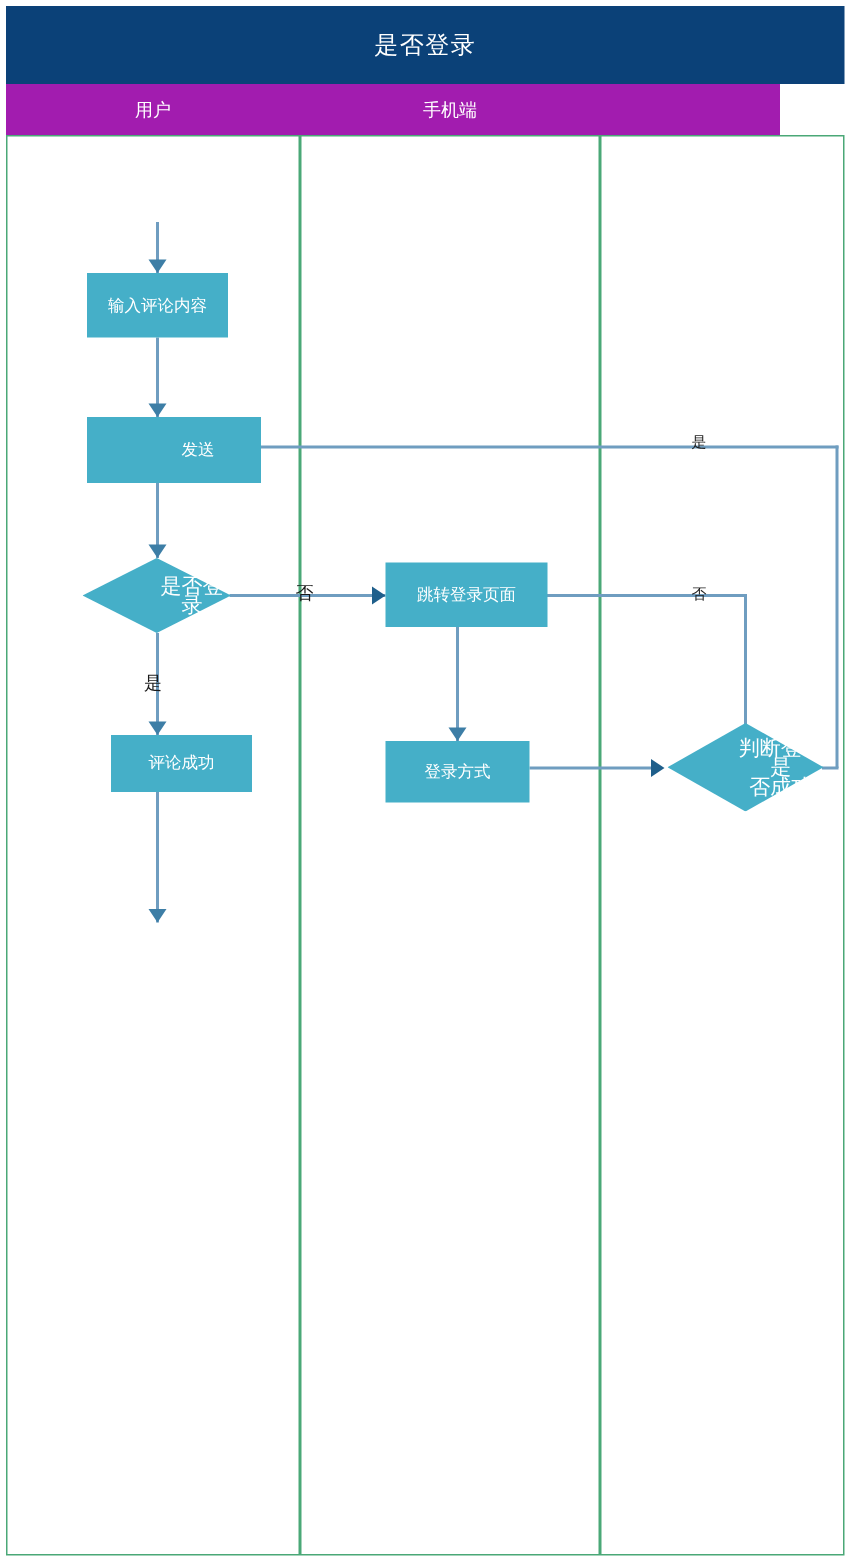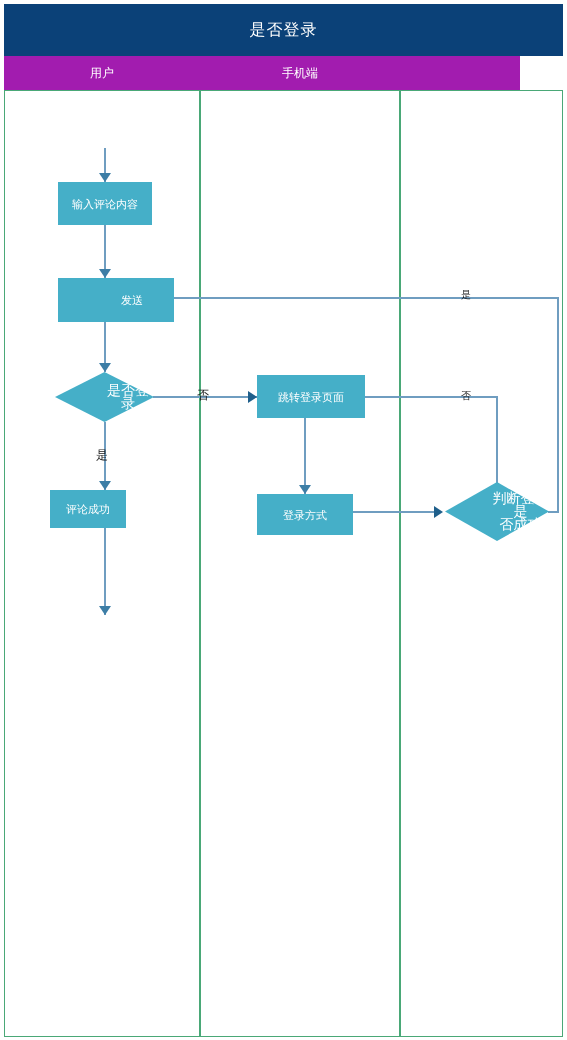--- a/index.html
+++ b/index.html
@@ -212,21 +212,21 @@
 
   <div class="node process" style="left:58px;top:278px;width:116px;height:44px;padding-left:32px;">
     <span>发送</span>
   </div>
 
   <div class="node decision" style="left:55px;top:372px;width:99px;height:50px;">
     <div class="diamond-shape"></div>
     <span class="decision-label">是否登录</span>
   </div>
 
-  <div class="node process" style="left:50px;top:490px;width:76px;height:38px;align-items:center;">
+  <div class="node process" style="left:74px;top:490px;width:94px;height:38px;align-items:center;">
     <span>评论成功</span>
   </div>
 
 
   <div class="node process" style="left:257px;top:375px;width:108px;height:43px;">
     <span>跳转登录页面</span>
   </div>
 
   <div class="node process" style="left:257px;top:494px;width:96px;height:41px;">
     <span>登录方式</span>

